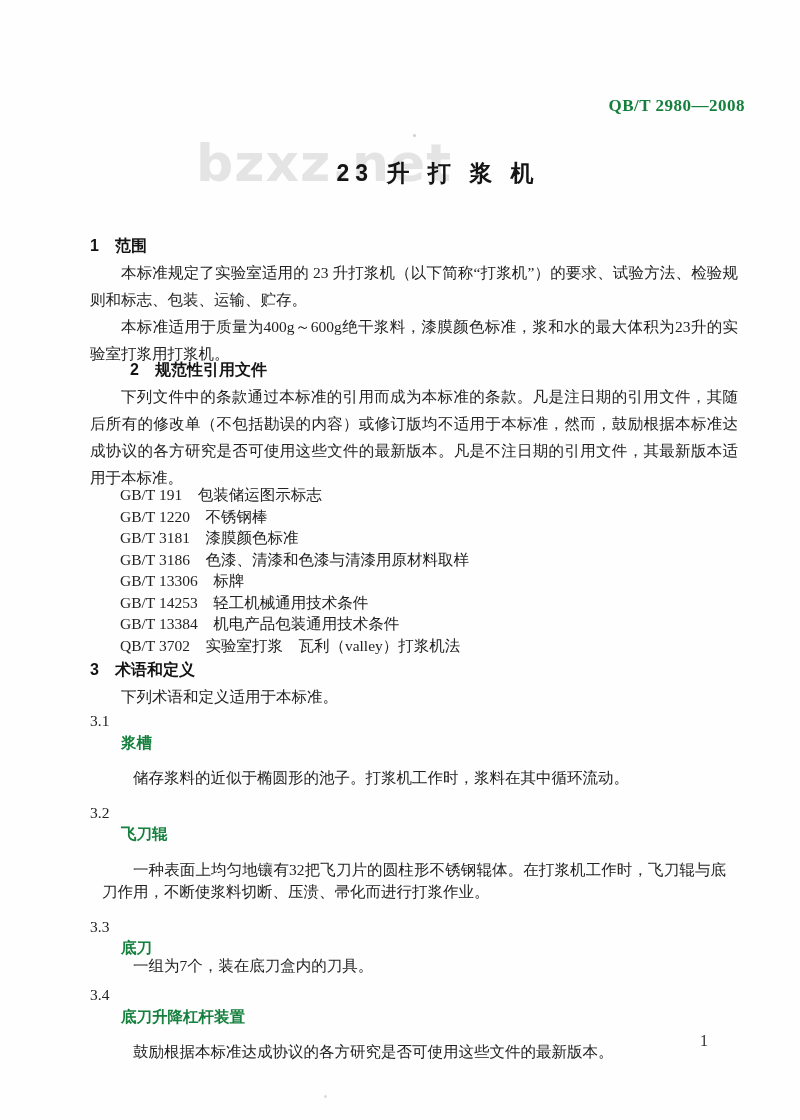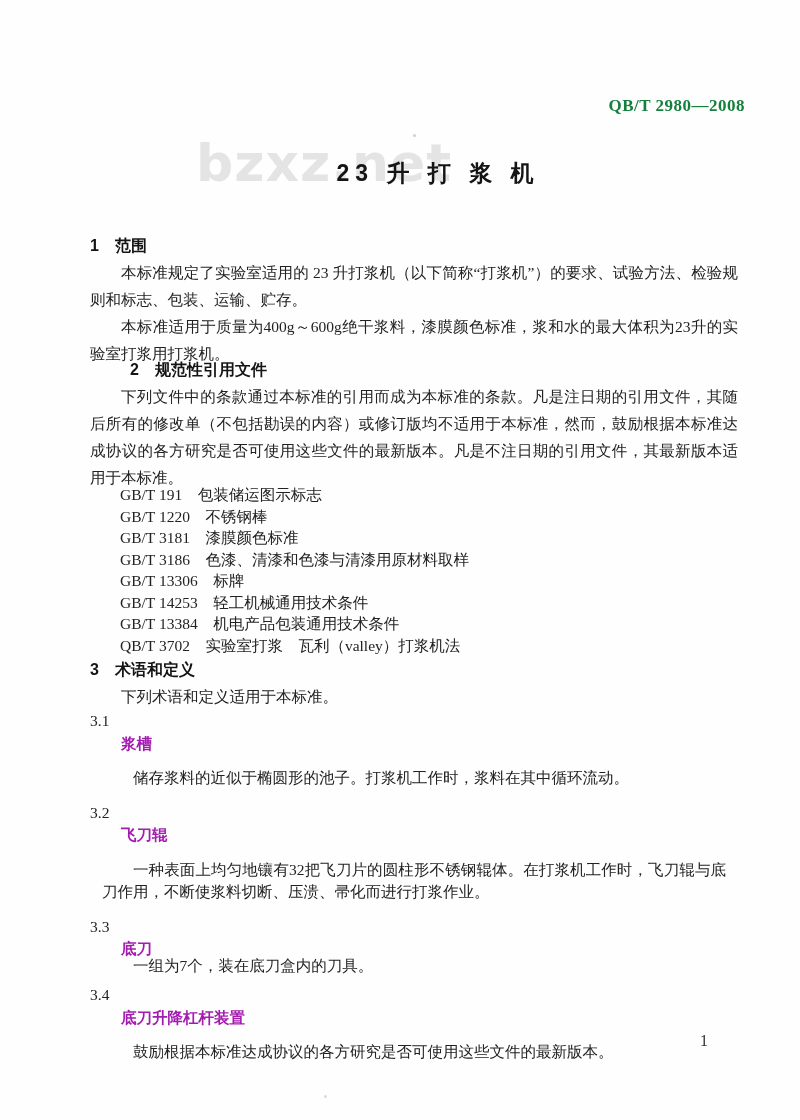--- a/index.html
+++ b/index.html
@@ -46,22 +46,22 @@
   .refs{
     list-style:none;margin:-7px 0 0 0;padding:0 0 0 30px;
     line-height:21.5px;
   }
   .ref-code{display:inline-block;margin-right:1em;}
   .terms{line-height:22.5px;}
   .term-num{line-height:22.5px;}
   .term-num.t33{margin-top:2px;}
   .term-num.t34{margin-top:-5px;}
   .term-name{
-    font-family:Liberation Sans, sans-serif;
-    font-weight:bold;color:#a21caf;text-indent:2em;line-height:22.5px;
+    font-family:Liberation Mono, monospace;
+    font-weight:bold;color:#15803d;text-indent:2em;line-height:22.5px;
   }
   .term-def{margin:12px;text-indent:2em;line-height:22.5px;}
   .term-def.d3{margin-top:-6px;}
   .page-number{
     position:absolute;left:700px;top:1032px;
     font-size:16px;color:#333;
   }
   .speckle{position:absolute;background:#cfcfcf;border-radius:50%;}
   .speckle.s1{left:413px;top:134px;width:3px;height:3px;}
   .speckle.s2{left:324px;top:1095px;width:3px;height:3px;background:#dadada;}

